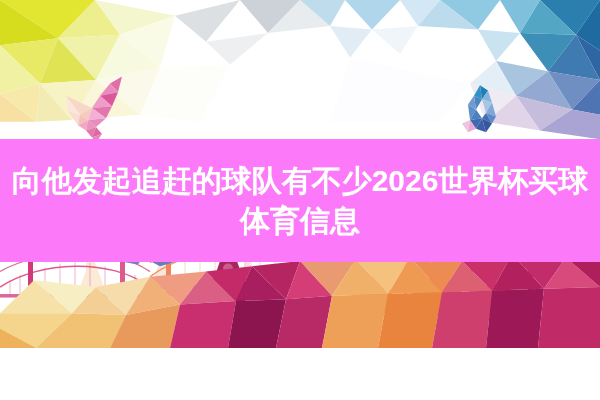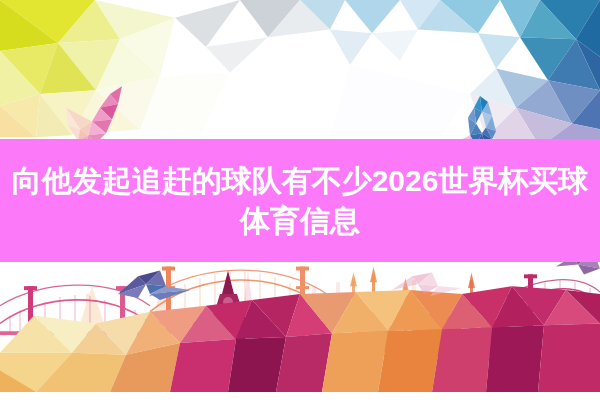--- a/index.html
+++ b/index.html
@@ -1,20 +1,20 @@
 <!DOCTYPE html>
 <html><head>
 <meta charset="utf-8">
 <style>
   html,body{margin:0;padding:0;background:#fff;}
   body{font-family:"Liberation Sans","DejaVu Sans",sans-serif;}
 
   #poster{
     position:relative;
-    width:600px;height:392px;
+    width:600px;height:348px;
     overflow:hidden;
     background:#ffffff;
     text-decoration:underline;
   }
 
   
   .layer{position:absolute;inset:0;}
   .layer svg{display:block;width:100%;height:100%;}
 
   

